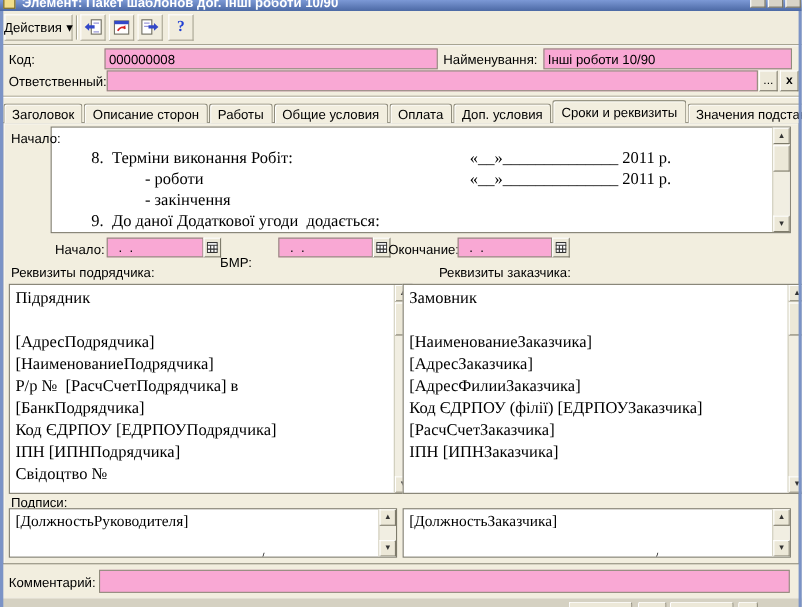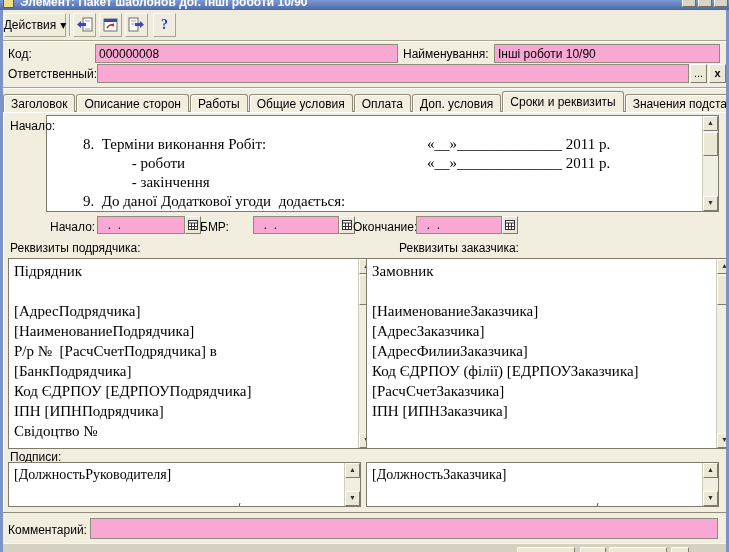--- a/index.html
+++ b/index.html
@@ -223,21 +223,21 @@
       <svg width="10" height="10" viewBox="0 0 10 10">
           <rect x="0.5" y="0.5" width="9" height="9" fill="#fff" stroke="#333"></rect>
           <line x1="0" y1="3" x2="10" y2="3" stroke="#333"></line>
           <line x1="3.5" y1="3" x2="3.5" y2="10" stroke="#333"></line>
           <line x1="6.5" y1="3" x2="6.5" y2="10" stroke="#333"></line>
           <line x1="0" y1="6.5" x2="10" y2="6.5" stroke="#333"></line>
         </svg>
     </span>
   </button>
 
-  <span class="lbl" style="left:200px; top:220px;">БМР:</span>
+  <span class="lbl" style="left:200px; top:232px;">БМР:</span>
   <input class="fld" style="left: 253px; top: 216px; width: 86px; height: 18px;" value="  .  .">
   <button class="cal-btn" style="left:339px; top:216px;">
     <span>
       <svg width="10" height="10" viewBox="0 0 10 10">
           <rect x="0.5" y="0.5" width="9" height="9" fill="#fff" stroke="#333"></rect>
           <line x1="0" y1="3" x2="10" y2="3" stroke="#333"></line>
           <line x1="3.5" y1="3" x2="3.5" y2="10" stroke="#333"></line>
           <line x1="6.5" y1="3" x2="6.5" y2="10" stroke="#333"></line>
           <line x1="0" y1="6.5" x2="10" y2="6.5" stroke="#333"></line>
         </svg>

